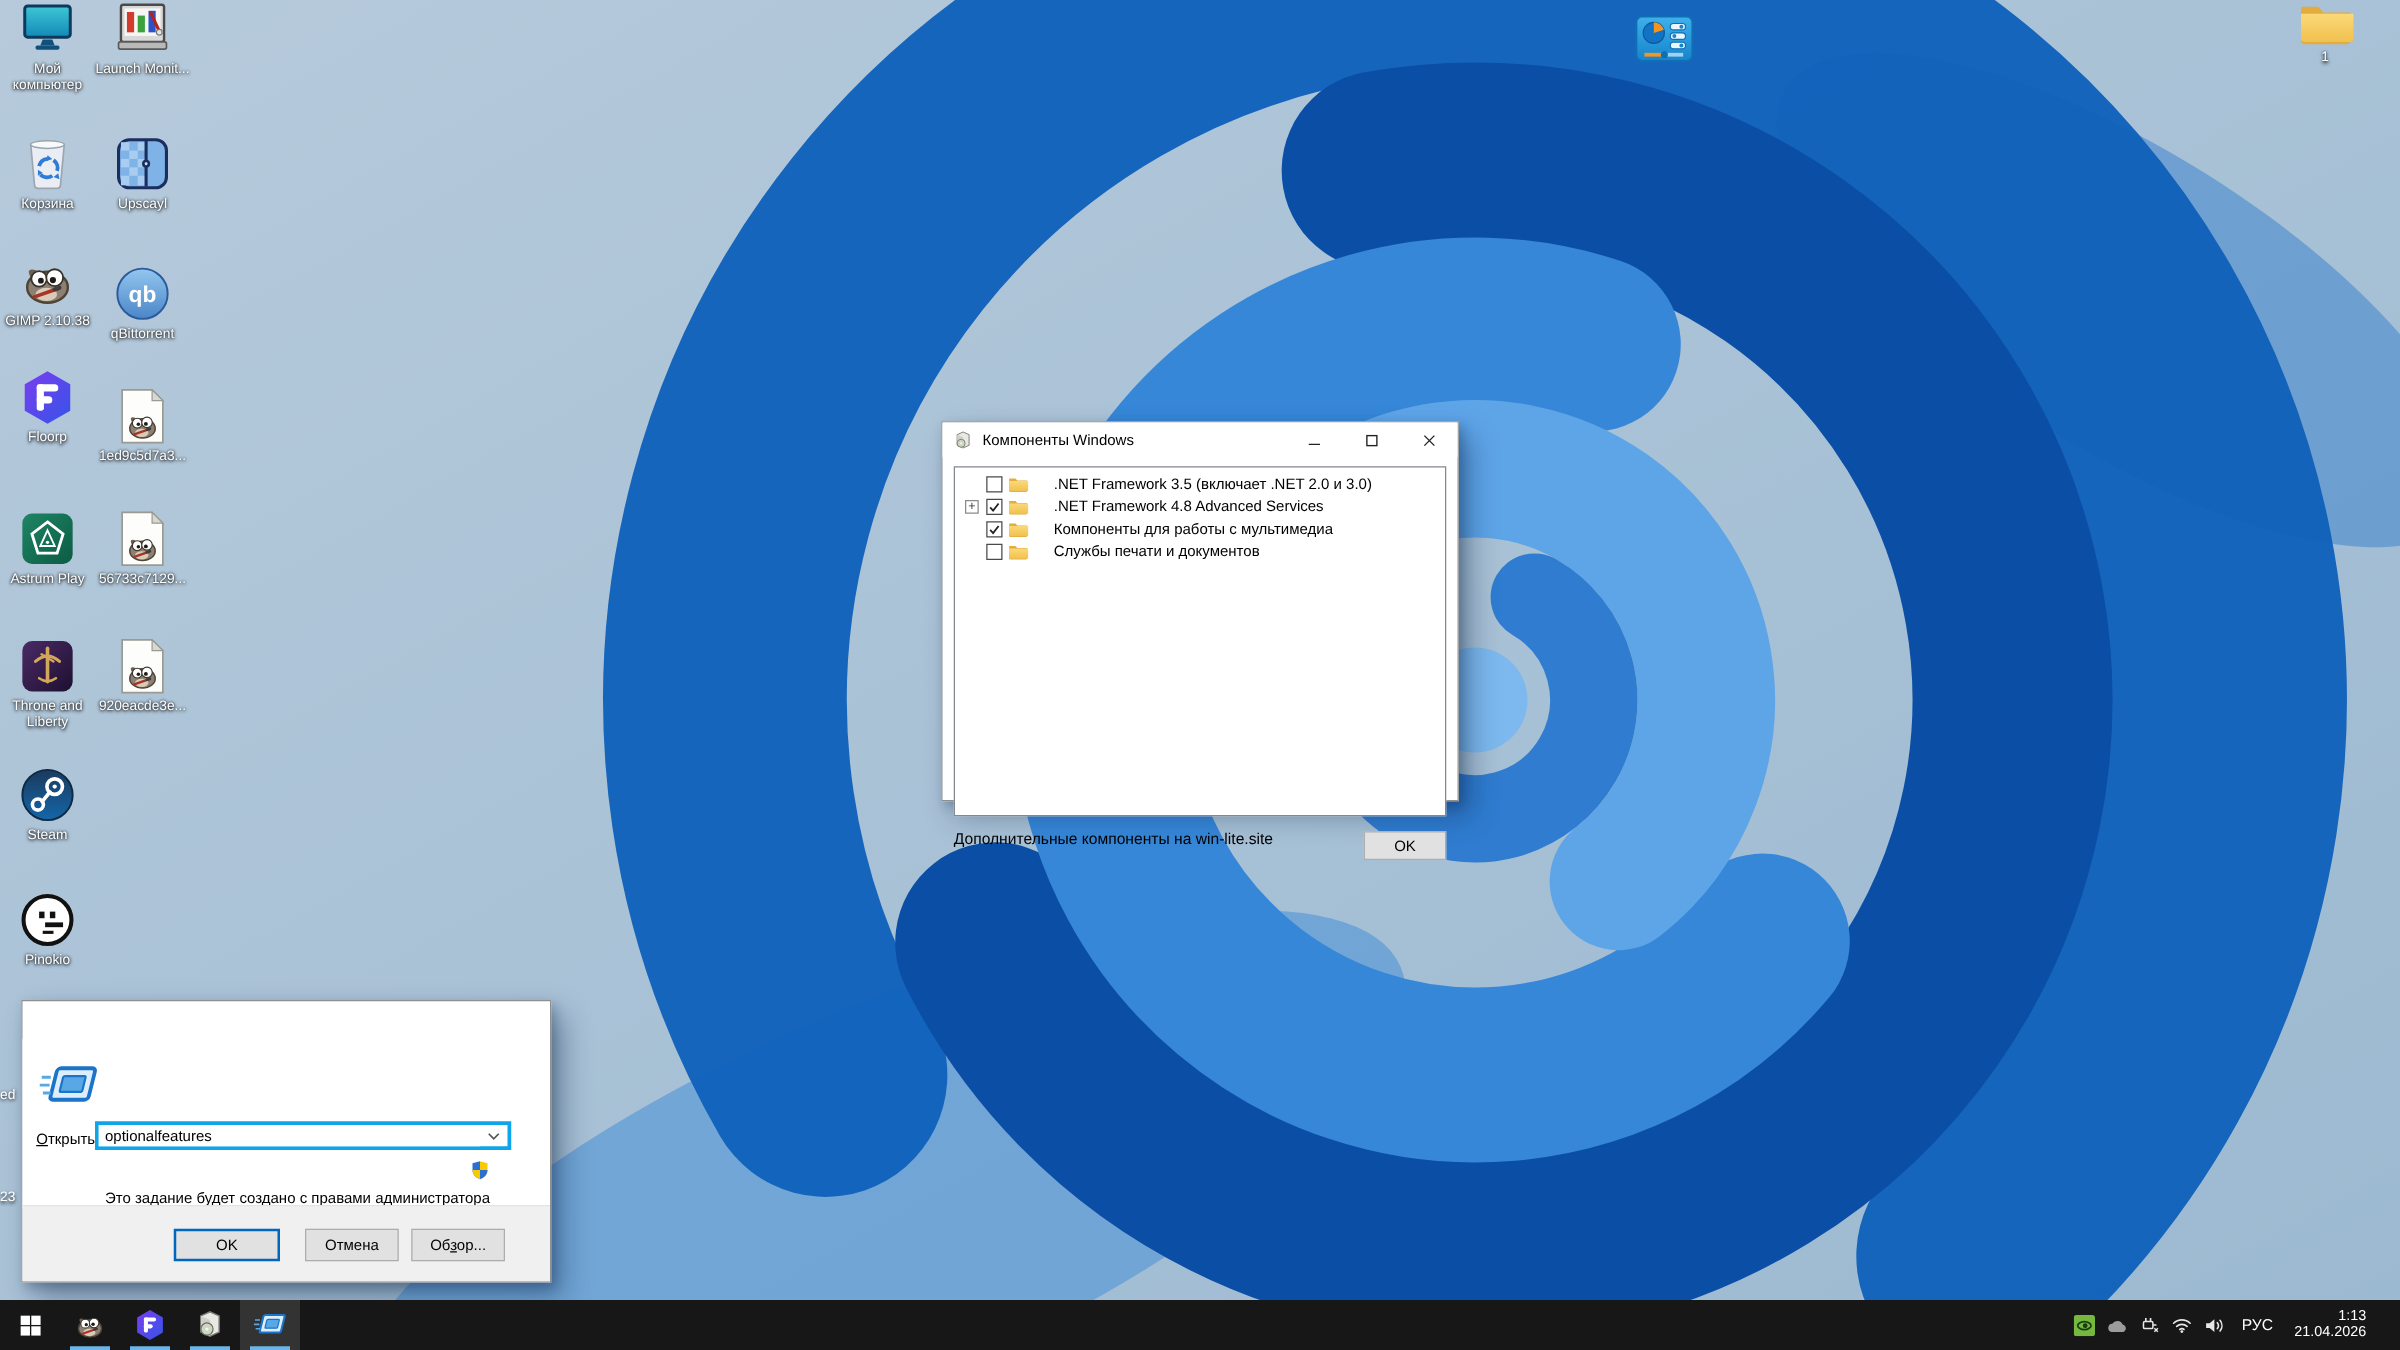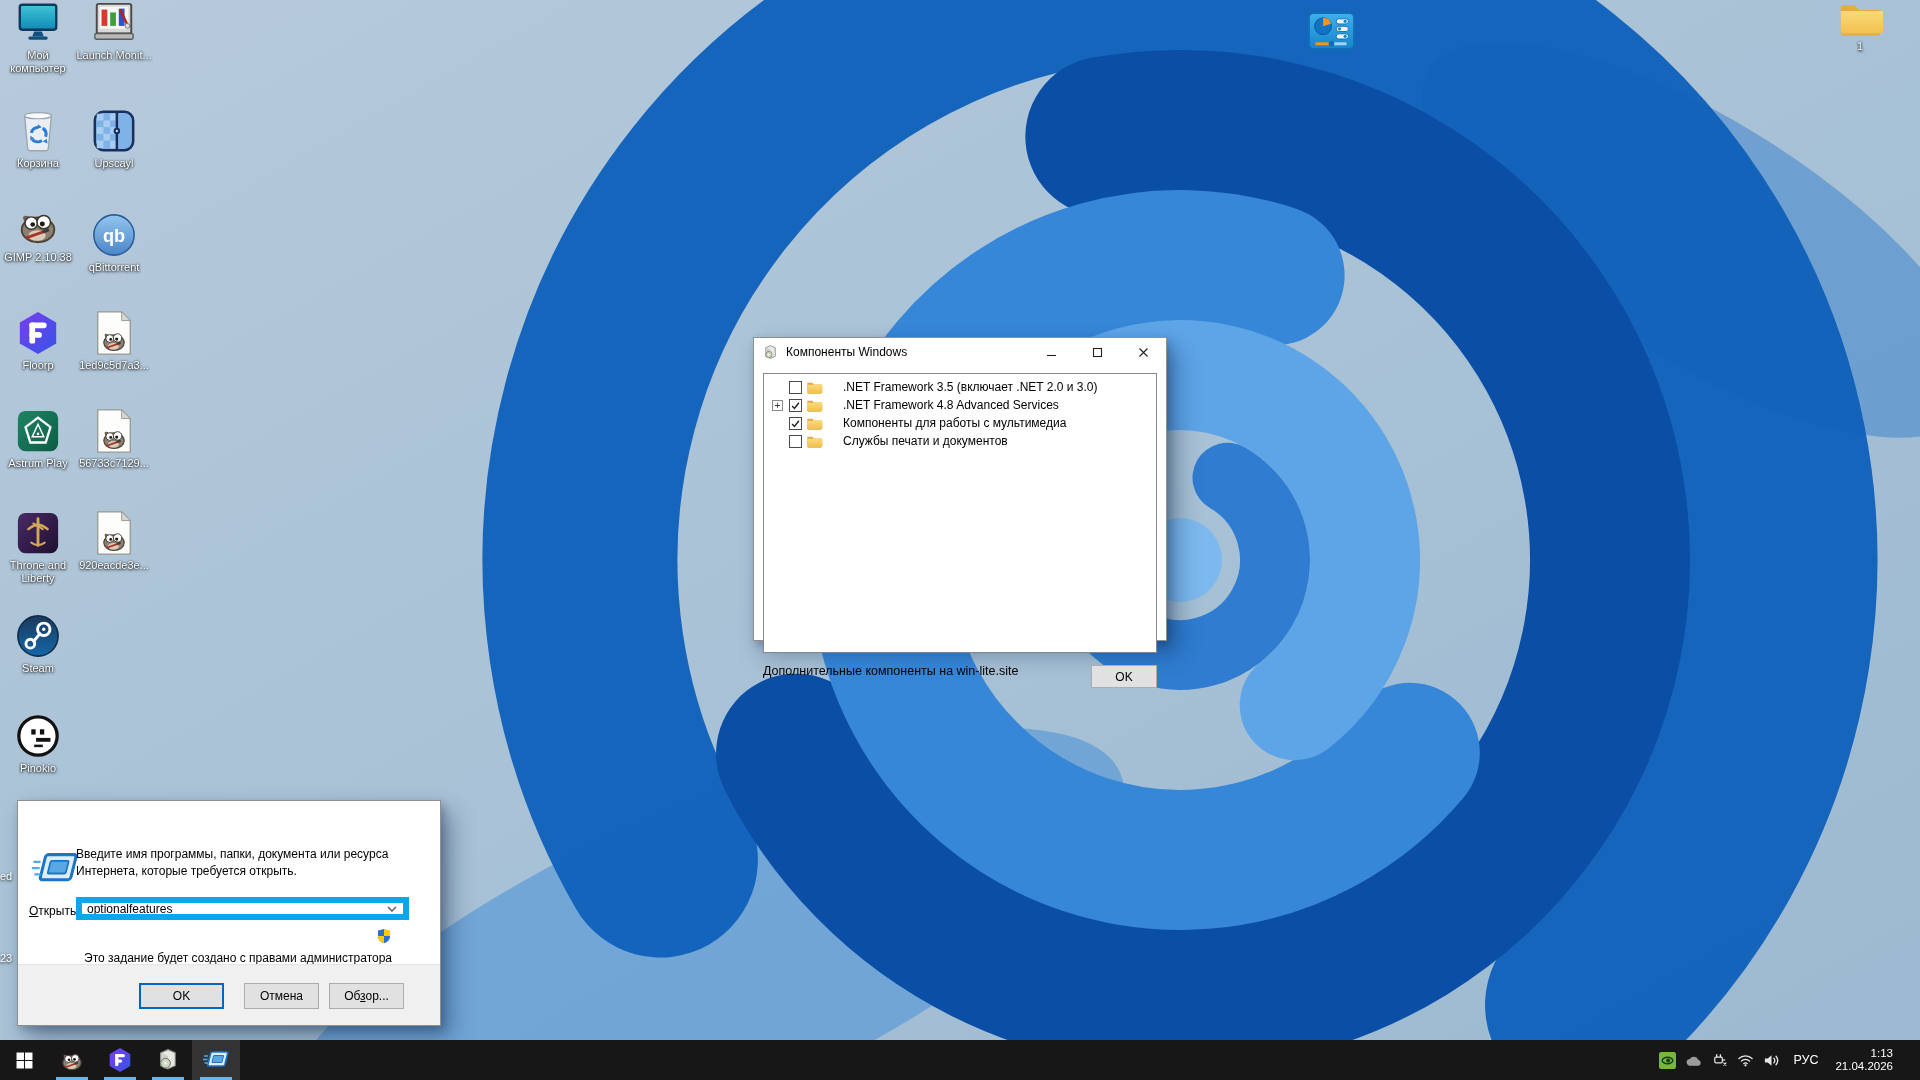--- a/index.html
+++ b/index.html
@@ -44,21 +44,21 @@
   .comp-footer { position:absolute; left:9px; top:326px; font-size:12.5px; }
   .comp-ok { position:absolute; left:337px; top:327px; width:66px; height:23px; background:#e1e1e1; border:1px solid #adadad;
              font-size:12px; font-family:"Liberation Sans",sans-serif; cursor:default; }
 
   
   .run-win { left:17px; top:800px; width:424px; height:226px; }
   .run-body { position:absolute; left:0; top:30px; width:100%; height:135px; background:#fff; }
   .run-appicon { position:absolute; left:13px; top:20px; width:48px; height:36px; }
   .run-desc { position:absolute; left:58px; top:15px; width:340px; font-size:12px; line-height:17px; }
   .run-open-label { position:absolute; left:11px; top:73px; font-size:12px; }
-  .combo { position:absolute; left:58px; top:66px; width:333px; height:23px; border:6px solid #0ea5e9; background:#fff;
+  .combo { position:absolute; left:58px; top:66px; width:333px; height:23px; border:3px solid #0ea5e9; background:#fff;
            display:flex; align-items:center; }
   .combo input { flex:1; border:none; outline:none; font-size:12px; font-family:"Liberation Sans",sans-serif; padding:0 0 0 5px; height:100%; }
   .combo .chev { width:22px; height:100%; display:flex; align-items:center; justify-content:center; }
   .run-admin { position:absolute; left:66px; top:97px; display:flex; align-items:flex-end; gap:7px; font-size:12px;flex-direction:column; }
   .run-admin svg { width:16px; height:16px; }
   .run-strip { position:absolute; left:0; bottom:0; width:100%; height:61px; background:#f0f0f0; border-top:1px solid #e3e3e3; }
   .run-btn { position:absolute; top:18px; height:26px; background:#e1e1e1; border:1px solid #adadad;
              font-size:12px; font-family:"Liberation Sans",sans-serif; cursor:default; }
   .run-ok { left:121px; width:85px; border:2px solid #0067c0; }
   .run-cancel { left:226px; width:75px; }
@@ -201,21 +201,21 @@
     <div class="lbl">Корзина</div>
   </div>
 
   <div class="dicon" style="left:0;top:202px">
     <svg class="ic" viewBox="0 0 48 48">
         <use href="#sym-wilber"></use>
       </svg>
     <div class="lbl">GIMP 2.10.38</div>
   </div>
 
-  <div class="dicon" style="left:0;top:310px">
+  <div class="dicon" style="left:0;top:295px">
     <svg class="ic" viewBox="0 0 48 48">
         <use href="#sym-floorp"></use>
       </svg>
     <div class="lbl">Floorp</div>
   </div>
 
   <div class="dicon" style="left:0;top:408px">
     <svg class="ic" viewBox="0 0 48 48">
       <rect x="3" y="3" width="42" height="42" rx="8" fill="url(#astg)"></rect>
       <polygon points="24,10 37,20 32,36 16,36 11,20" fill="none" stroke="#fff" stroke-width="2.4"></polygon>
@@ -429,21 +429,20 @@
     <div class="comp-footer">Дополнительные компоненты на win-lite.site</div>
     <button class="comp-ok">OK</button>
   </div>
 
   <div class="win run-win">
 
     <div class="run-body">
       <svg class="run-appicon" viewBox="0 0 52 40">
           <use href="#sym-run"></use>
         </svg>
-      <div class="run-desc">Введите имя программы, папки, документа или ресурса Интернета, которые требуется открыть.</div>
       <label class="run-open-label"><u>О</u><span>ткрыть:</span></label>
       <div class="combo">
         <input type="text" value="optionalfeatures" style="">
         <span class="chev">
           <svg width="10" height="6" viewBox="0 0 10 6">
               <path d="M1 1 L5 5 L9 1" fill="none" stroke="#555" stroke-width="1.4"></path>
             </svg>
         </span>
       </div>
       <div class="run-admin">

